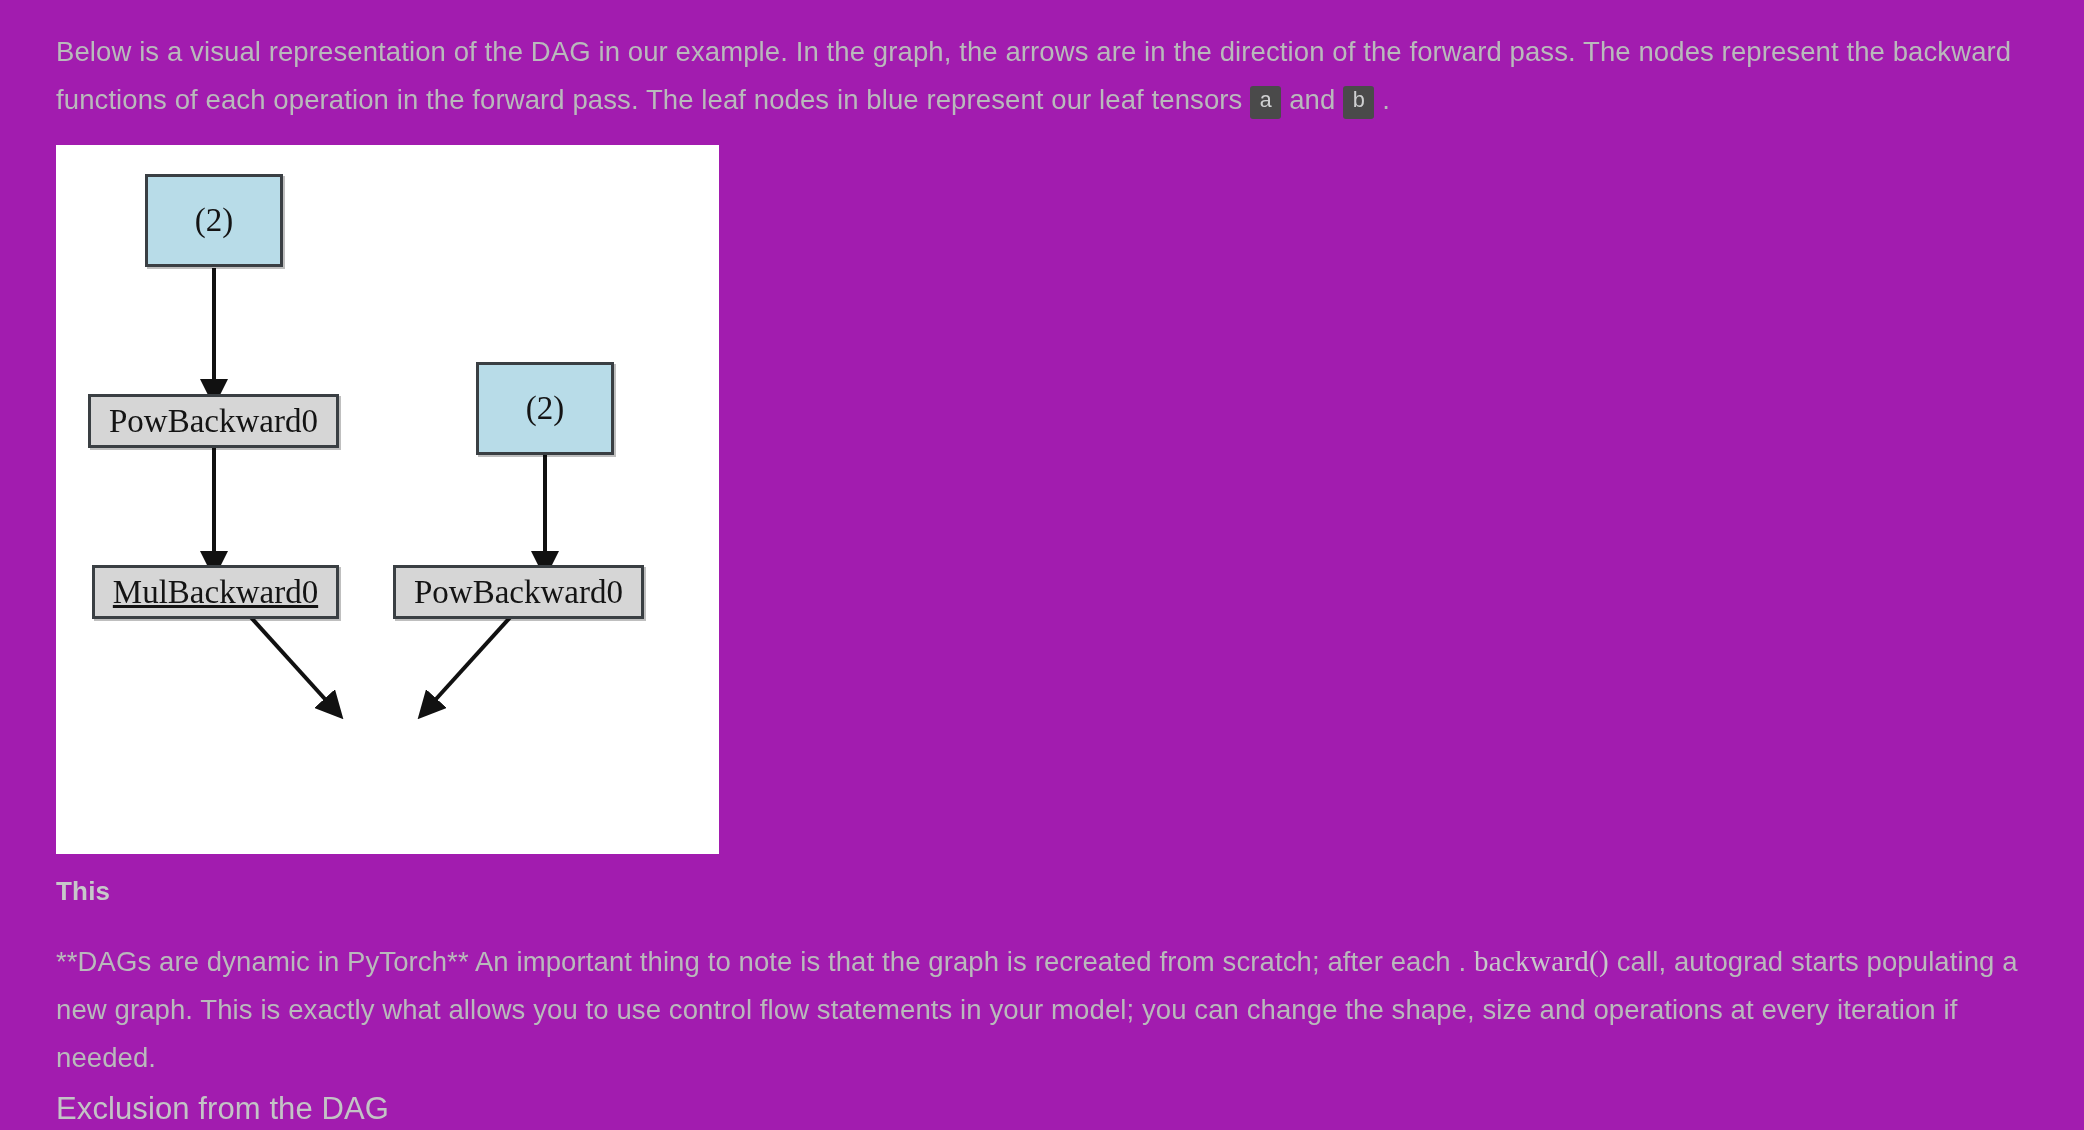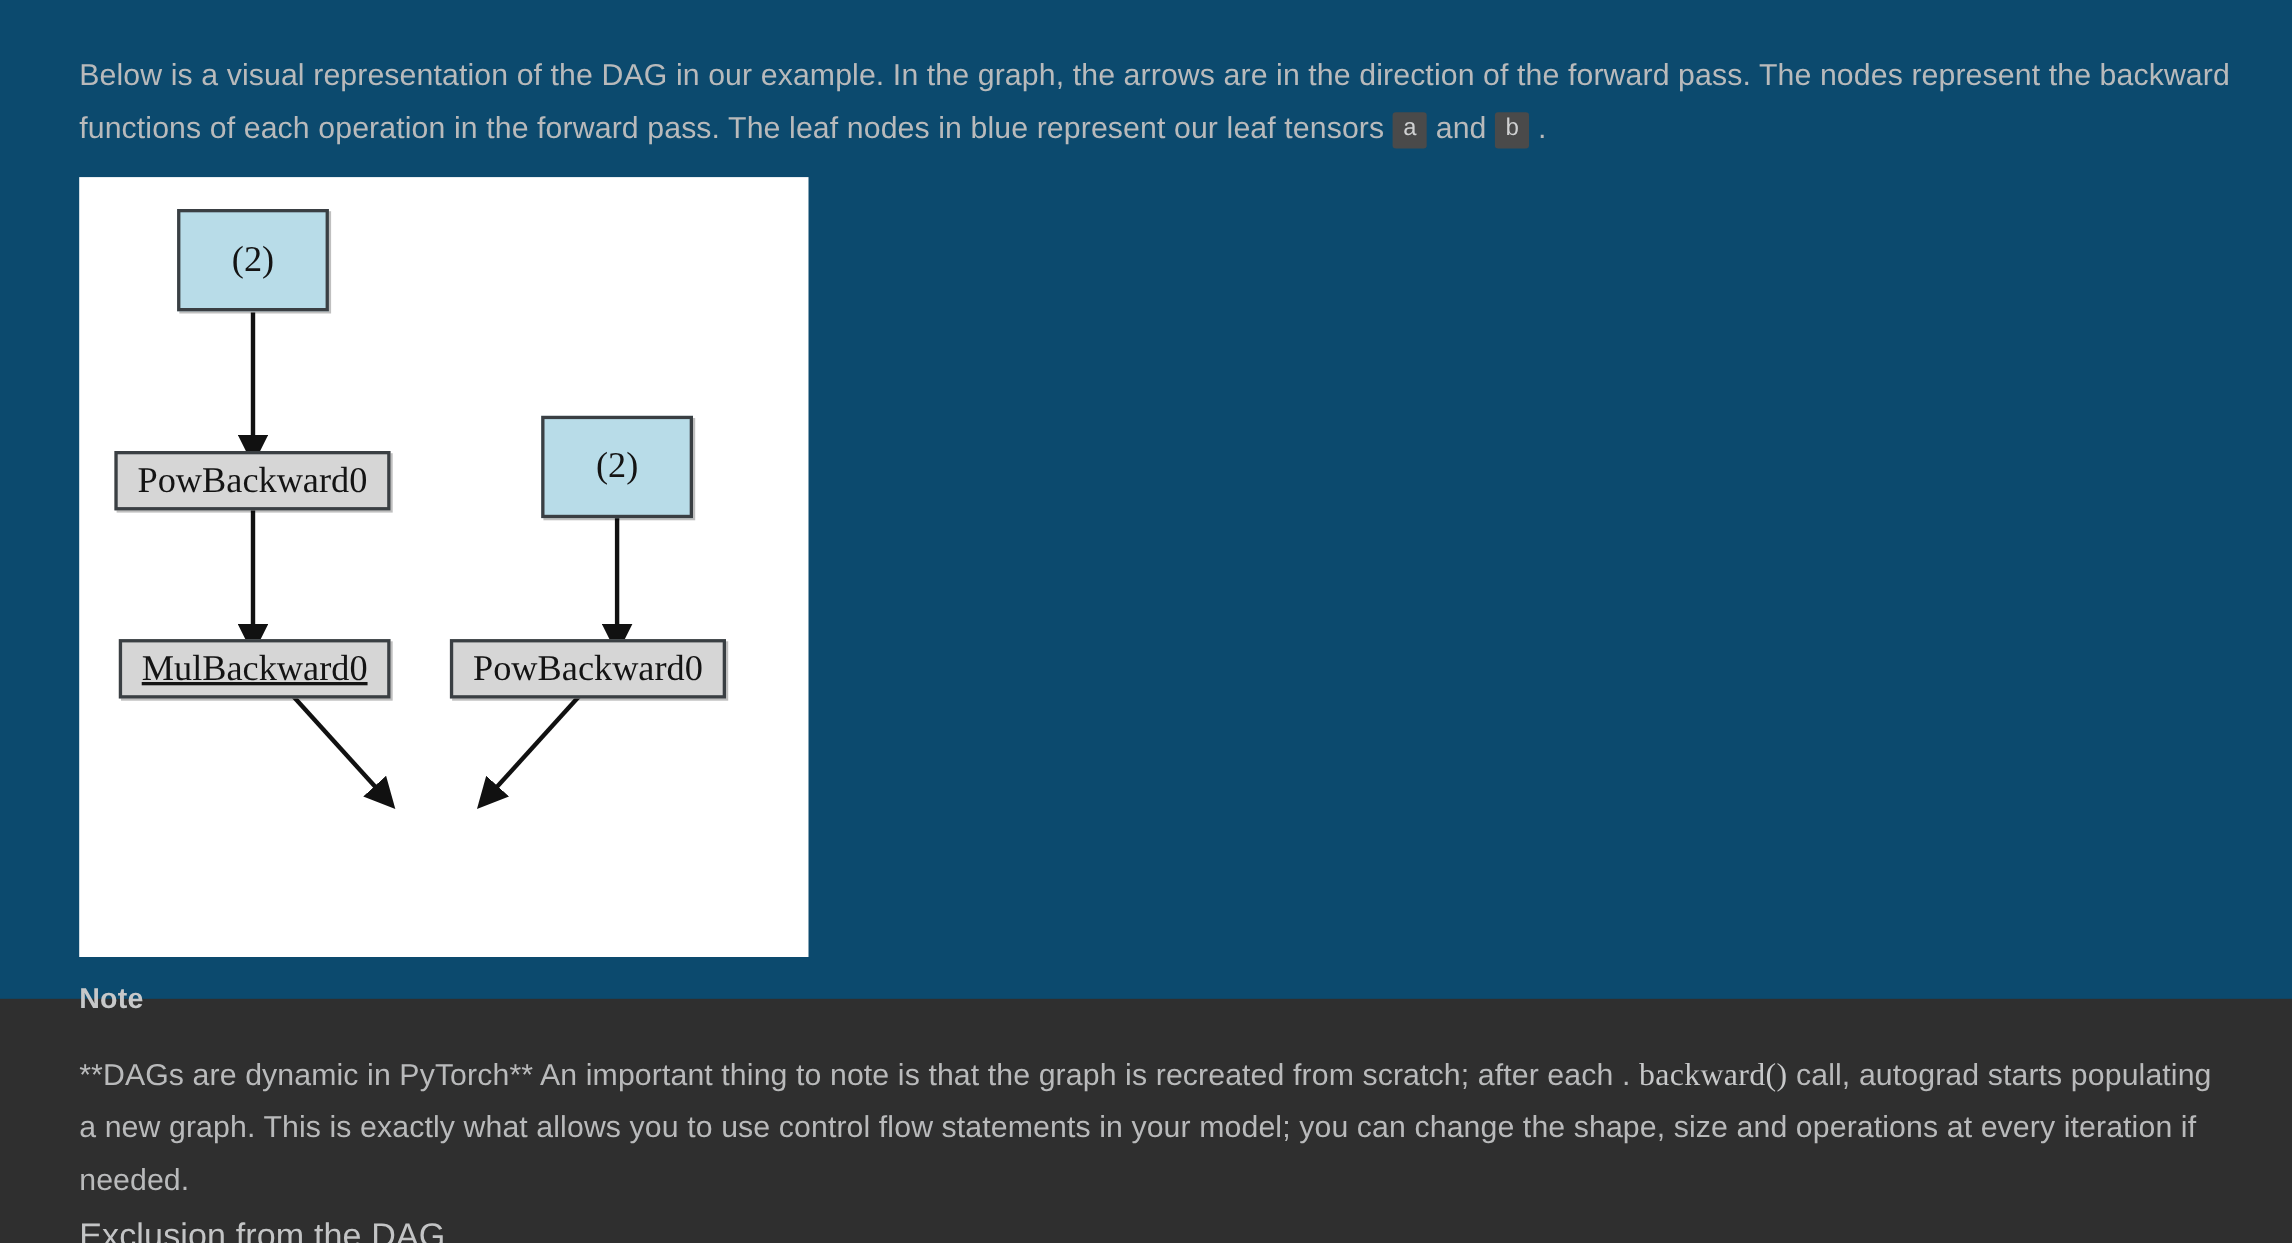--- a/index.html
+++ b/index.html
@@ -10,23 +10,23 @@
   body {
     width: 2084px;
     height: 1130px;
     overflow: hidden;
     font-family: "Liberation Sans", sans-serif;
     color: #b9babb;
   }
   .page {
     position: relative;
     width: 2084px;
-    height: 908px;
-    background: #0c4a6e;
-    padding: 16px;
+    height: 1130px;
+    background: #a21caf;
+    padding: 0;
     box-sizing: border-box;
   }
   .content {
     padding: 28px 36px 0 56px;
     box-sizing: border-box;
   }
   p.body-text {
     margin: 0;
     font-size: 27.5px;
     line-height: 48px;
@@ -139,20 +139,20 @@
       <div class="node op" style="left:36px; top:420px; width:247px; height:54px;text-decoration:underline;">
         <span>MulBackward0</span>
       </div>
 
       <div class="node op" style="left:337px; top:420px; width:251px; height:54px;">
         <span>PowBackward0</span>
       </div>
 
     </div>
 
-    <h3 class="section-heading" style="margin-top:22px;">Note</h3>
+    <h3 class="section-heading" style="margin-top:22px;">This</h3>
 
     <p class="body-text" style="margin-top:30px;"><span>**DAGs are dynamic in PyTorch** An important thing to note is that the graph is recreated from scratch; after each .</span><span>&nbsp;</span><span class="math">backward</span><span class="math paren">()</span><span>&nbsp;</span><span>call, autograd starts populating a new graph. This is exactly what allows you to use control flow statements in your model; you can change the shape, size and operations at every iteration if needed.</span></p>
 
     <h2 class="section-heading-big" style="margin-top:9px;">Exclusion from the DAG</h2>
 
   </div>
 </div>
 
 </body></html>

